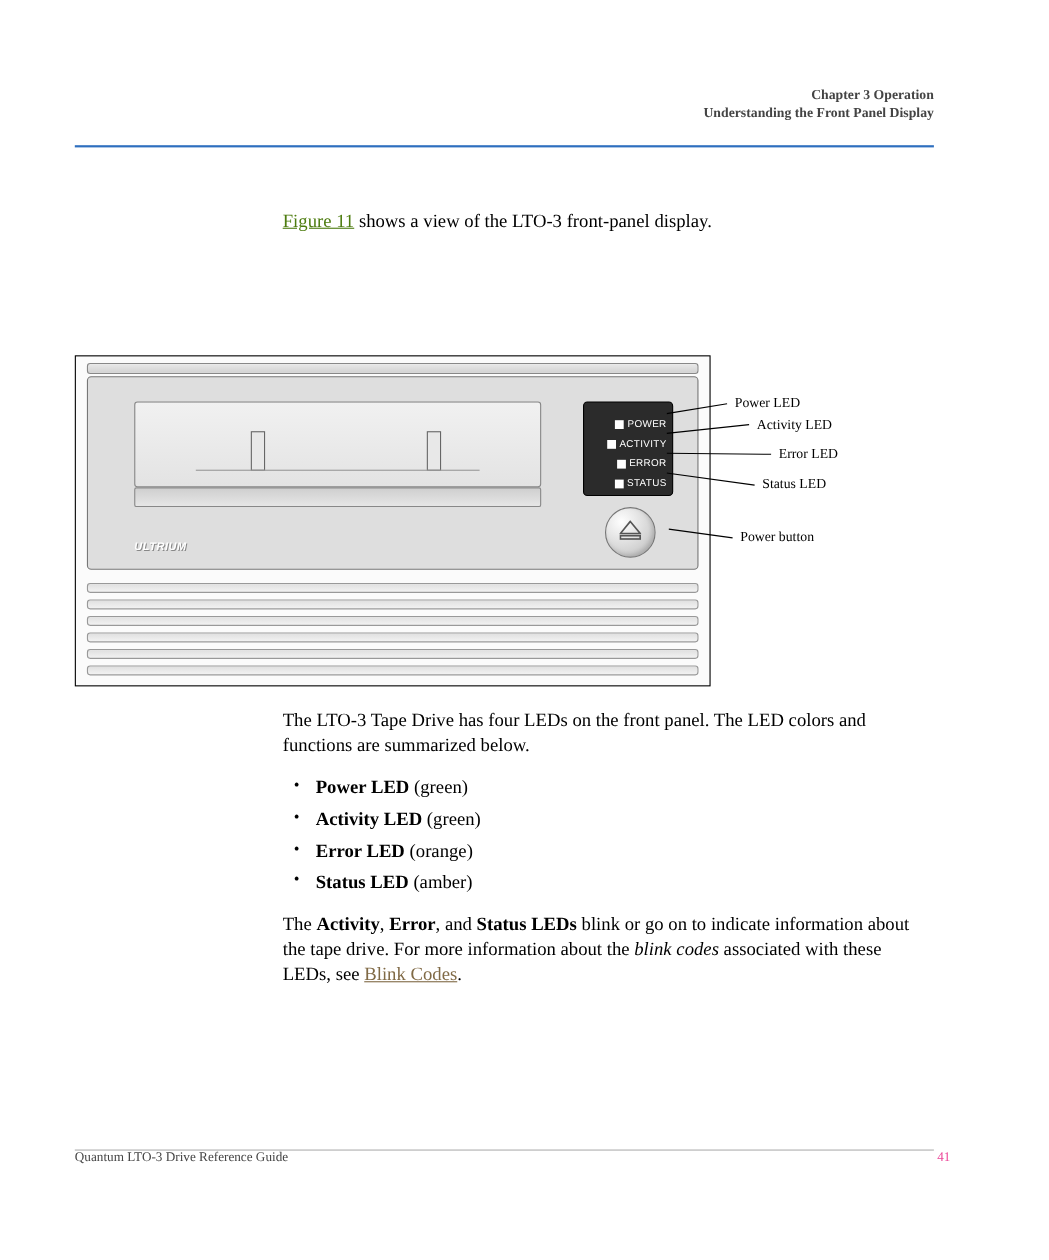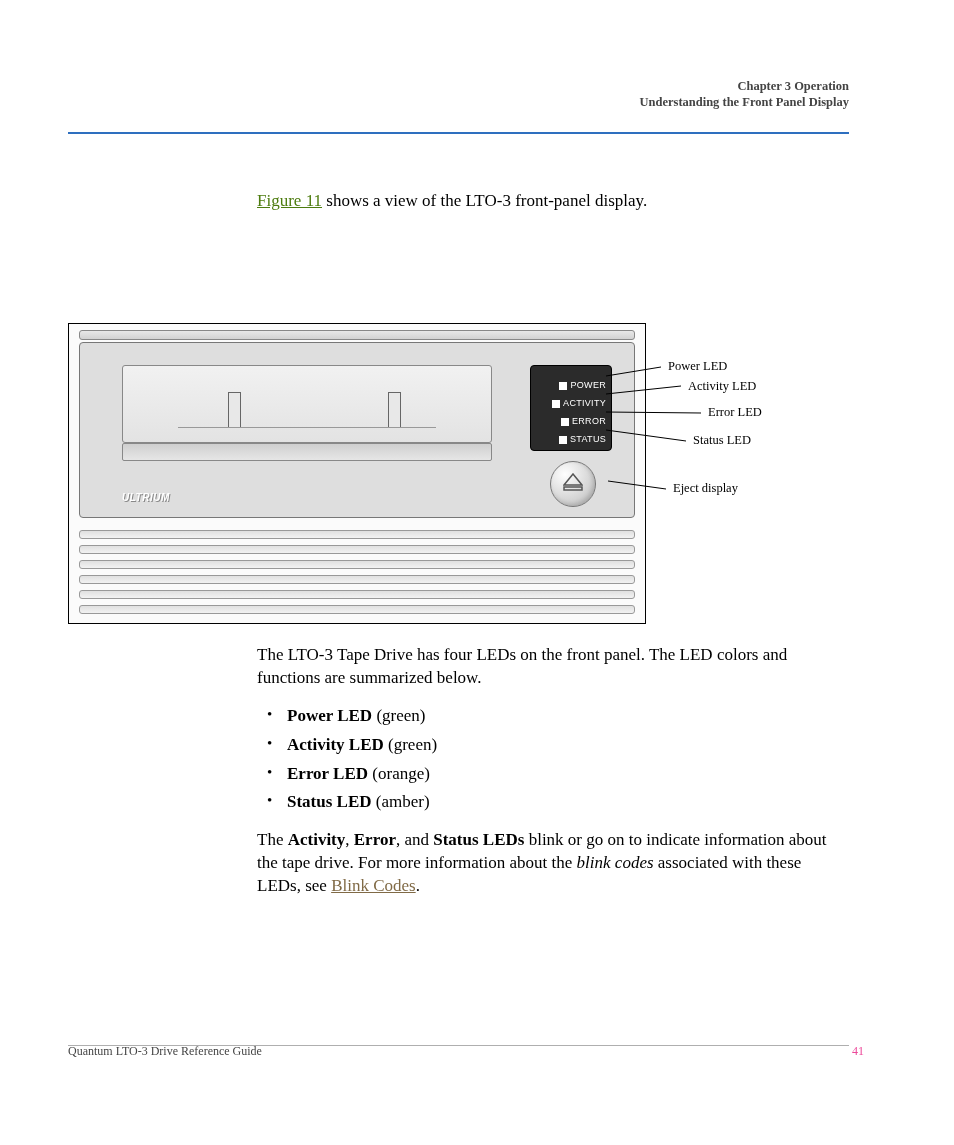--- a/index.html
+++ b/index.html
@@ -289,21 +289,21 @@
       <line x1="0" y1="15" x2="55" y2="6" stroke="#000"></line>
       <line x1="0" y1="33" x2="75" y2="25" stroke="#000"></line>
       <line x1="0" y1="51" x2="95" y2="52" stroke="#000"></line>
       <line x1="0" y1="69" x2="80" y2="80" stroke="#000"></line>
       <line x1="2" y1="120" x2="60" y2="128" stroke="#000"></line>
     </svg>
     <span style="position:absolute; left:600px; top:36px; font-size:12.5px;">Power LED</span>
     <span style="position:absolute; left:620px; top:56px; font-size:12.5px;">Activity LED</span>
     <span style="position:absolute; left:640px; top:82px; font-size:12.5px;">Error LED</span>
     <span style="position:absolute; left:625px; top:110px; font-size:12.5px;">Status LED</span>
-    <span style="position:absolute; left:605px; top:158px; font-size:12.5px;">Eject display</span>
+    <span style="position:absolute; left:605px; top:158px; font-size:12.5px;">Power button</span>
   </div>
 
   <div class="body-col">
     <p class="para">The LTO-3 Tape Drive has four LEDs on the front panel. The LED colors and functions are summarized below.</p>
 
     <ul class="led-list">
       <li><span style="font-weight:bold;">Power LED</span><span> (green)</span></li>
       <li><span style="font-weight:bold;">Activity LED</span><span> (green)</span></li>
       <li><span style="font-weight:bold;">Error LED</span><span> (orange)</span></li>
       <li><span style="font-weight:bold;">Status LED</span><span> (amber)</span></li>

